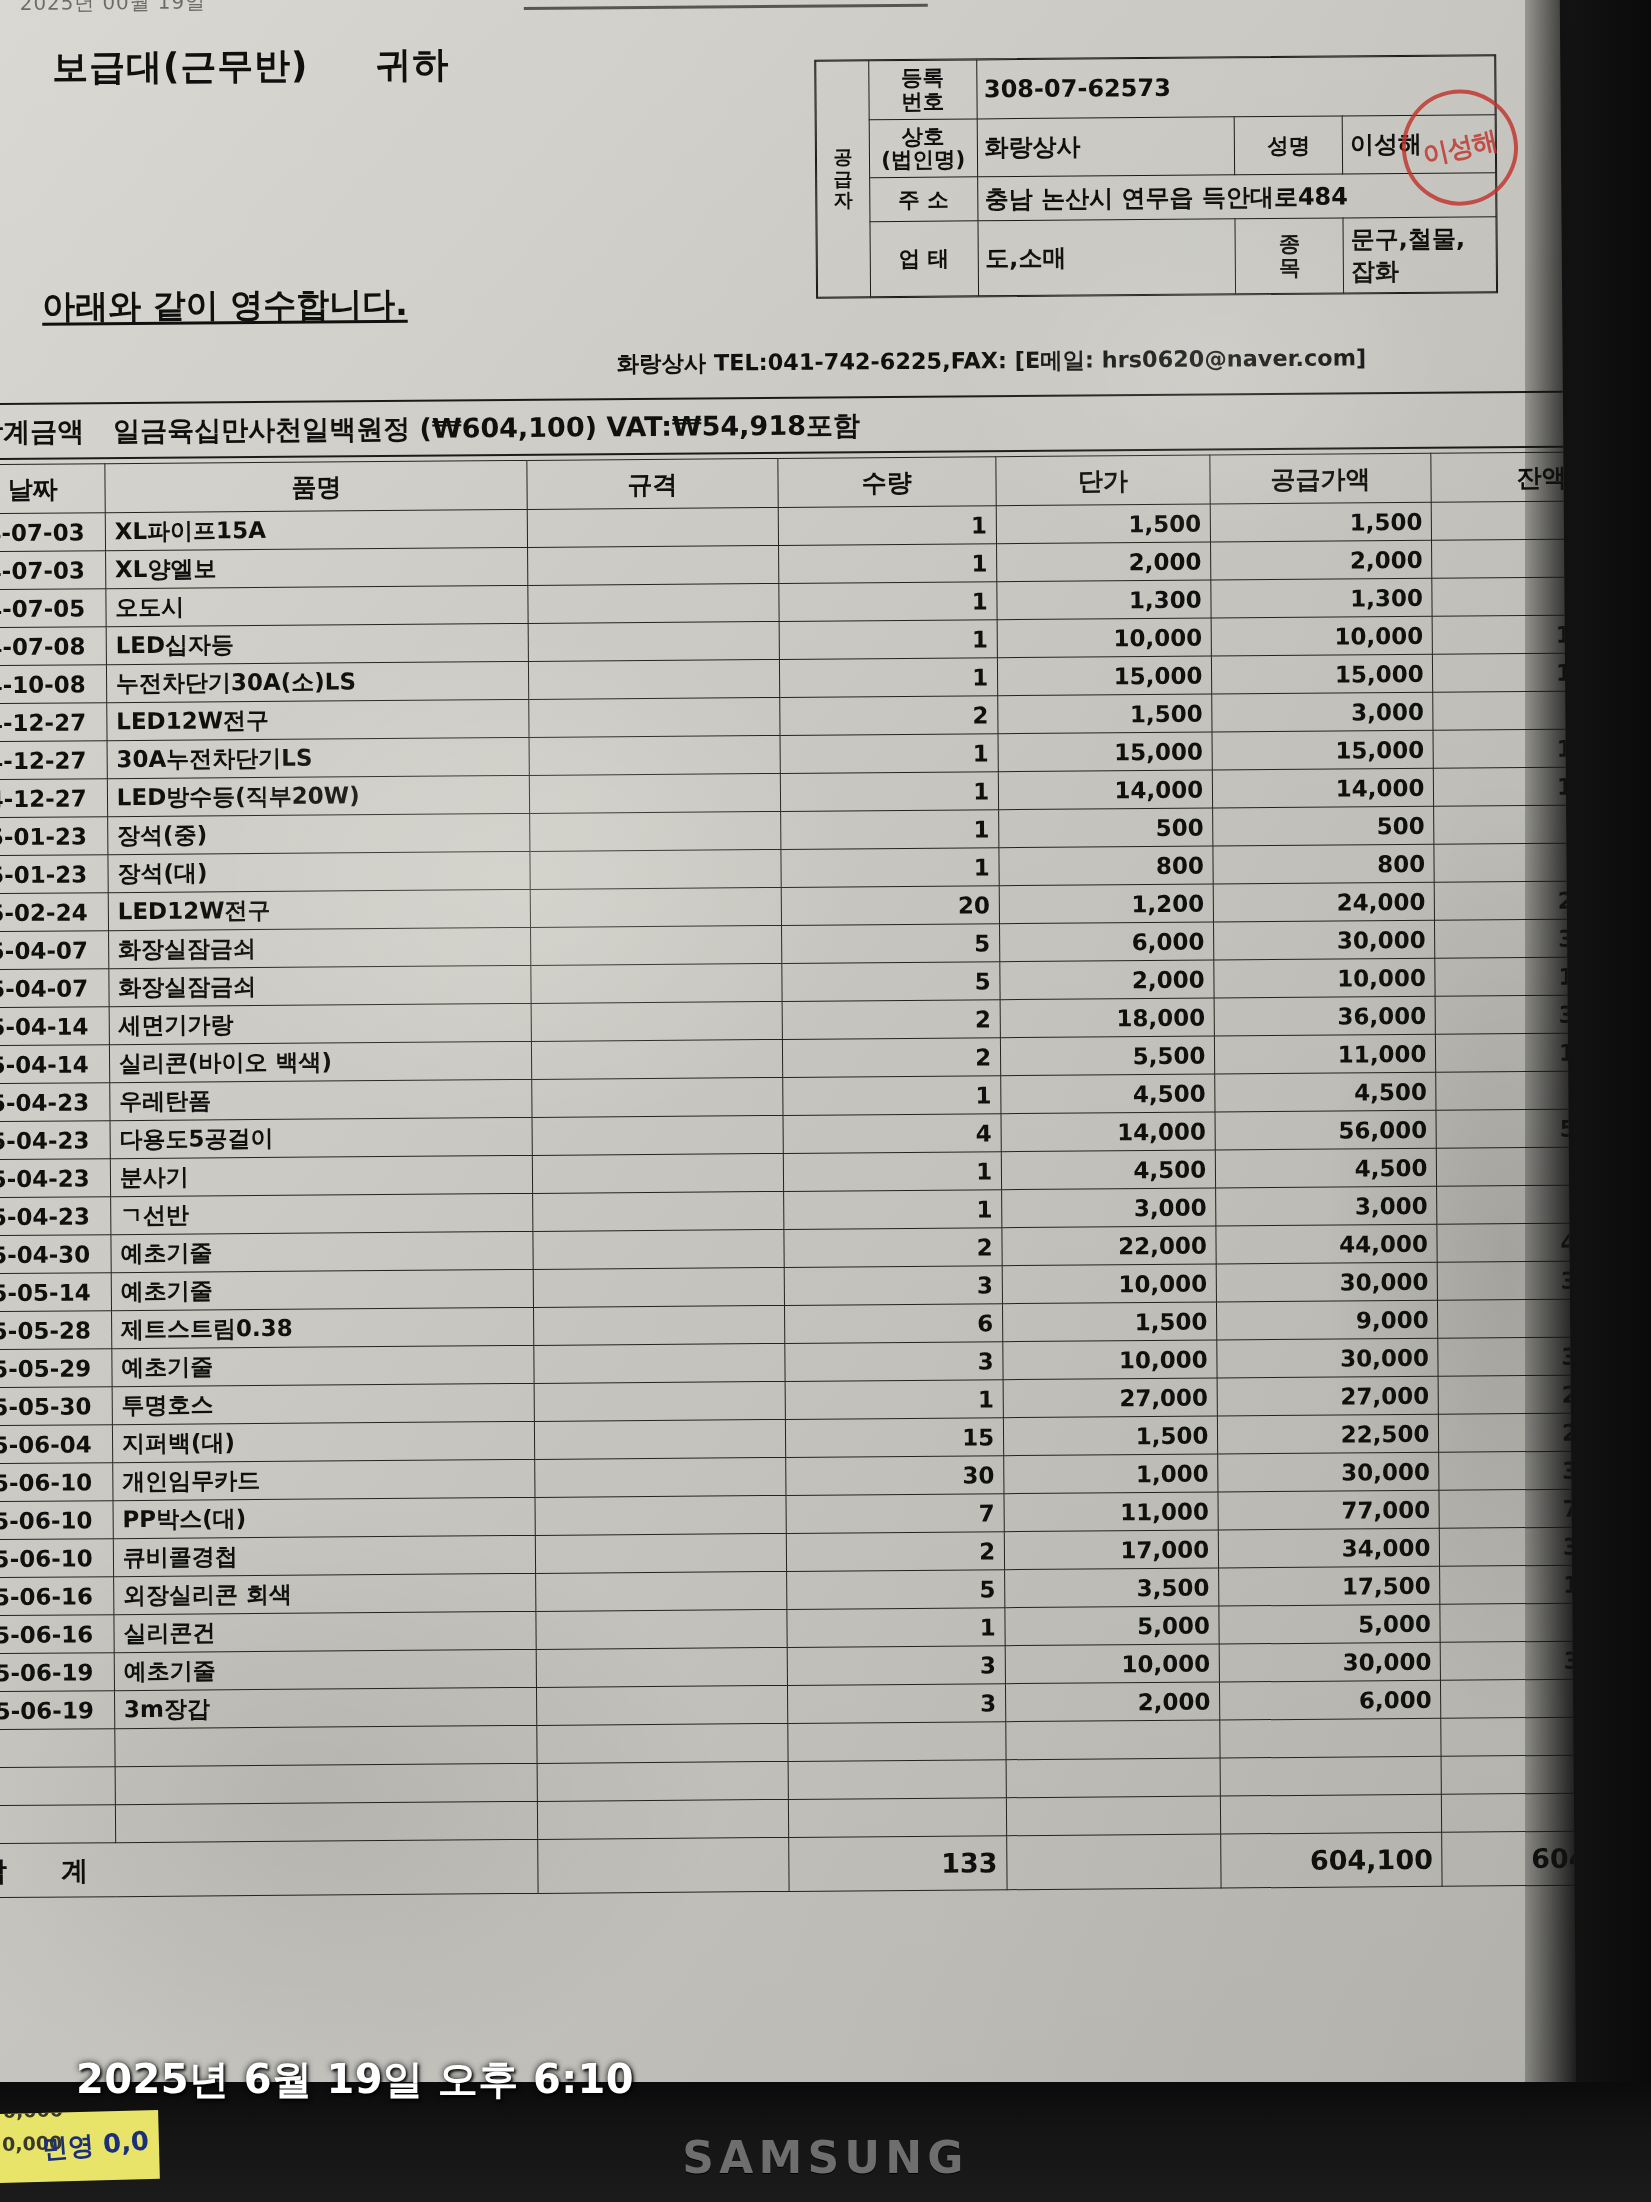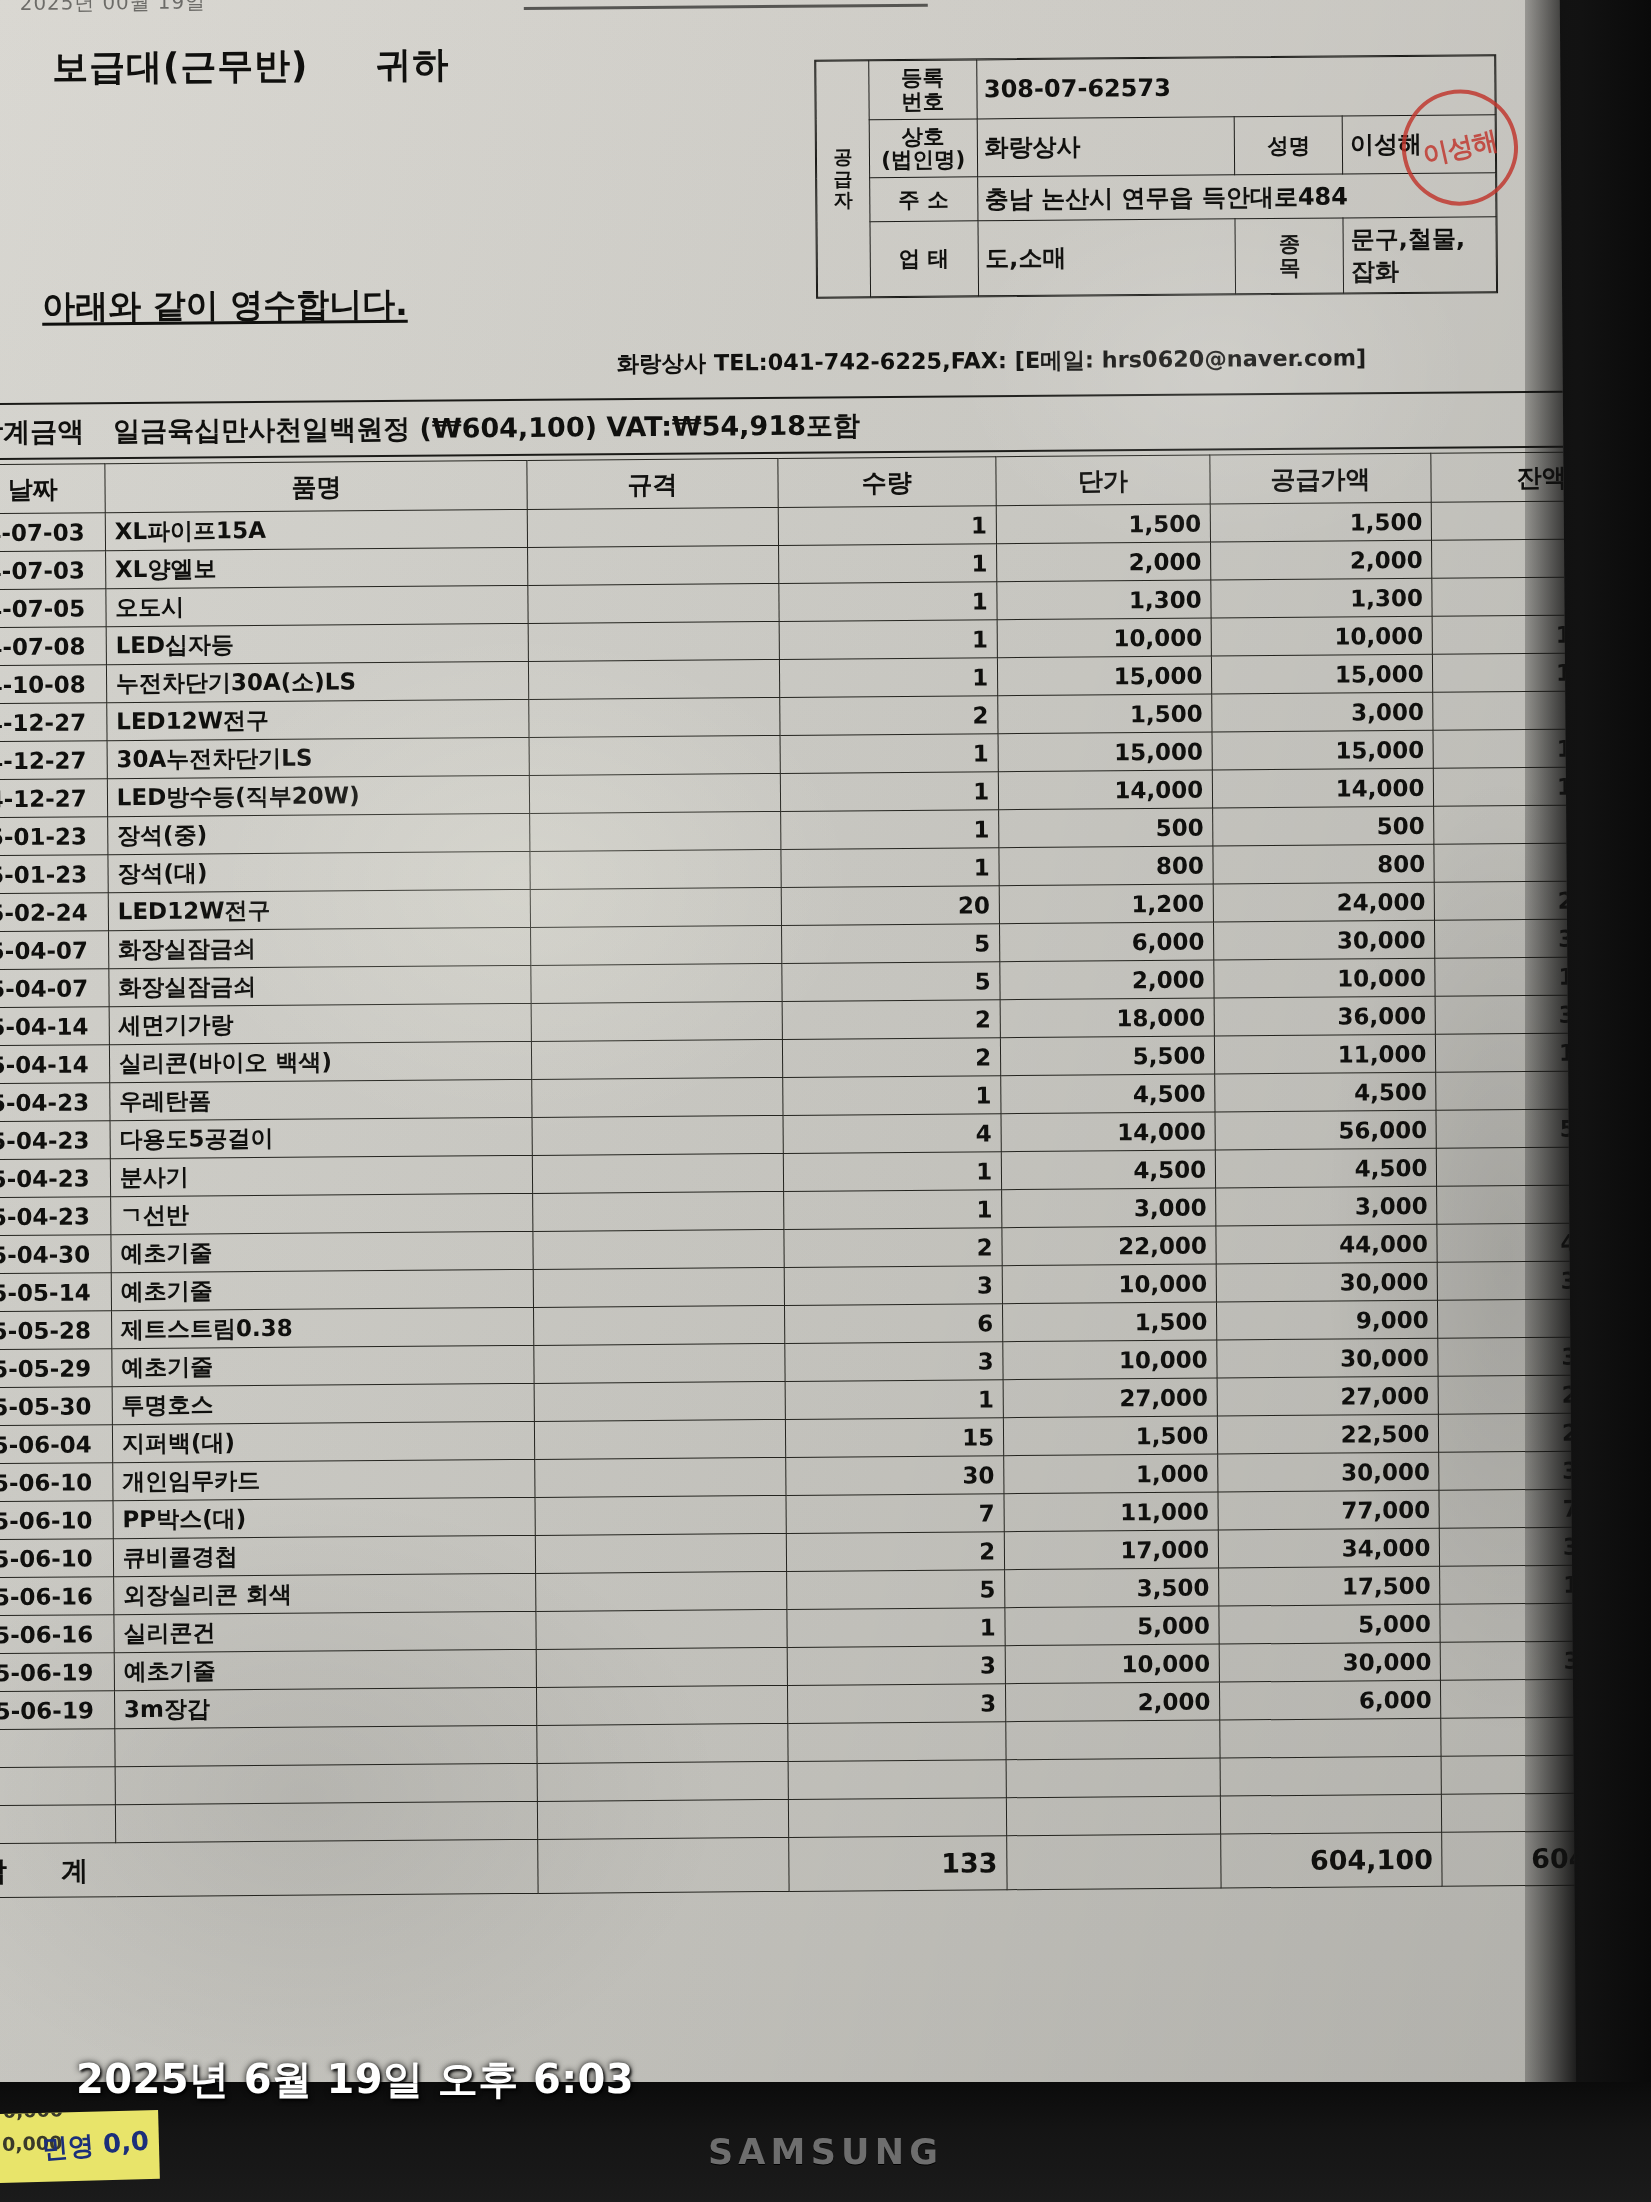--- a/index.html
+++ b/index.html
@@ -241,21 +241,21 @@
     width: 1652px;
     height: 120px;
     background: linear-gradient(180deg, #0b0b0b 0%, #141414 40%, #1b1b1b 100%);
     z-index: 30;
   }
   .brand {
     position: absolute;
     left: 50%;
     transform: translateX(-50%);
     top: 2132px;
-    font-size: 35px;
+    font-size: 44px;
     font-weight: bold;
     letter-spacing: 5.2px;
     color: #6e6e6e;
     text-shadow: 0 0.9px 0 #000;
     z-index: 35;
   }
   .sticky-note {
     position: absolute;
     left: -3.4px;
     top: 2112px;
@@ -687,21 +687,21 @@
               <td class="c-bal">604,100</td>
             </tr>
           </tbody>
       </table>
 
     </div>
   </div>
 
   <div class="right-dark"></div>
 
-  <div class="timestamp">2025년 6월 19일 오후 6:03</div>
+  <div class="timestamp">2025년 6월 19일 오후 6:10</div>
   <div class="desk"></div>
   <div class="sticky-note">
     <span class="n1">0,000</span>
     <span class="n2">0,000</span>
     <span class="n3">민영 0,0</span>
   </div>
   <div class="brand">SAMSUNG</div>
 </div>
 
 

